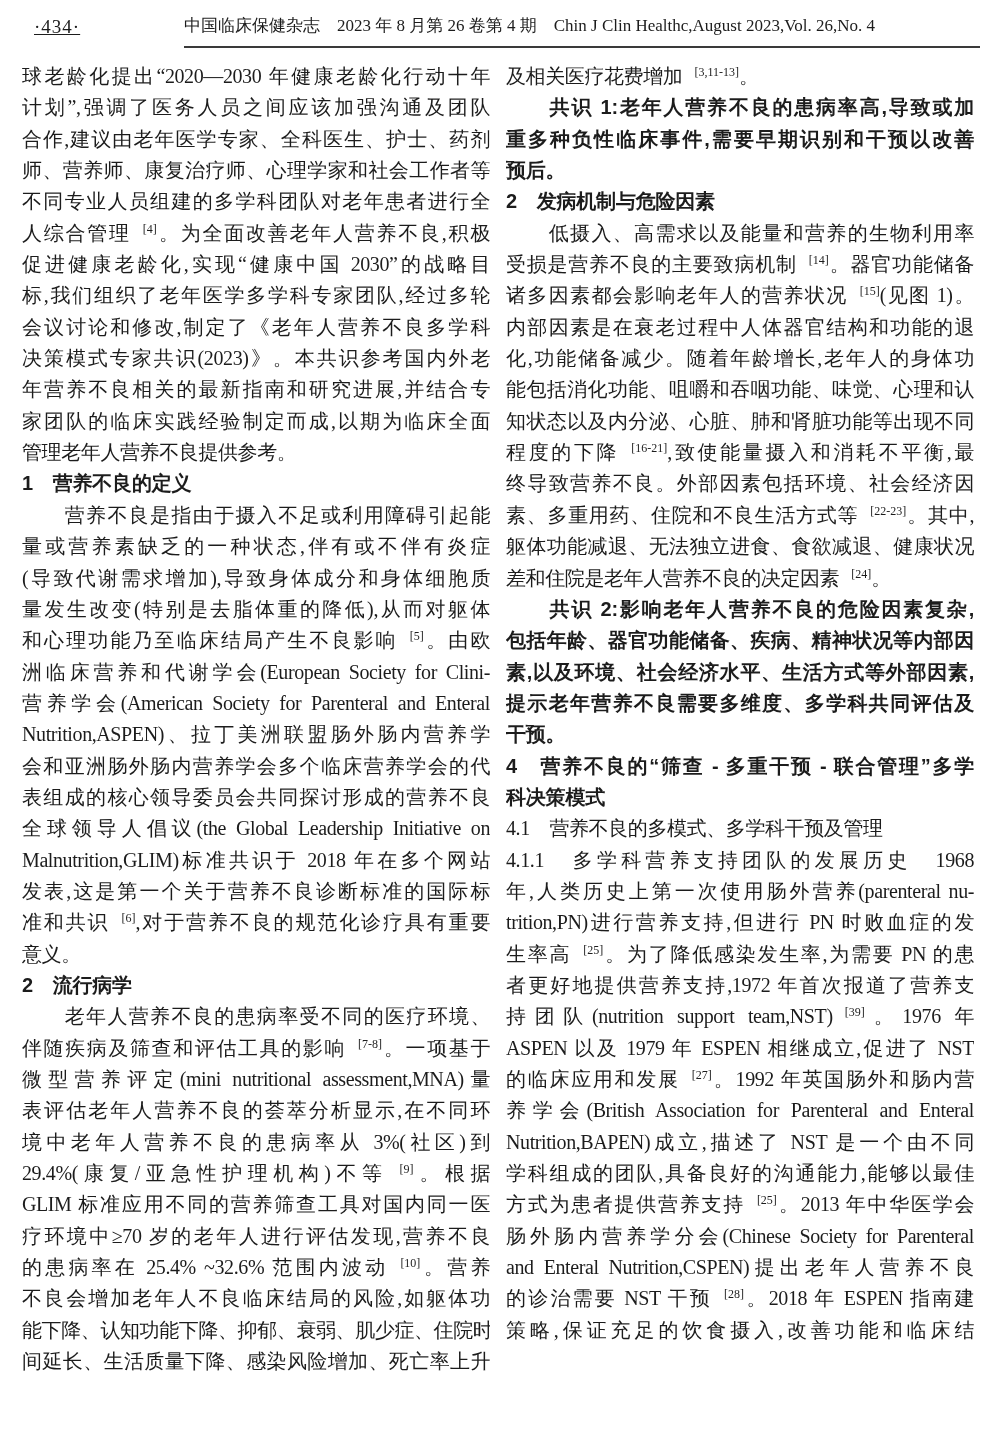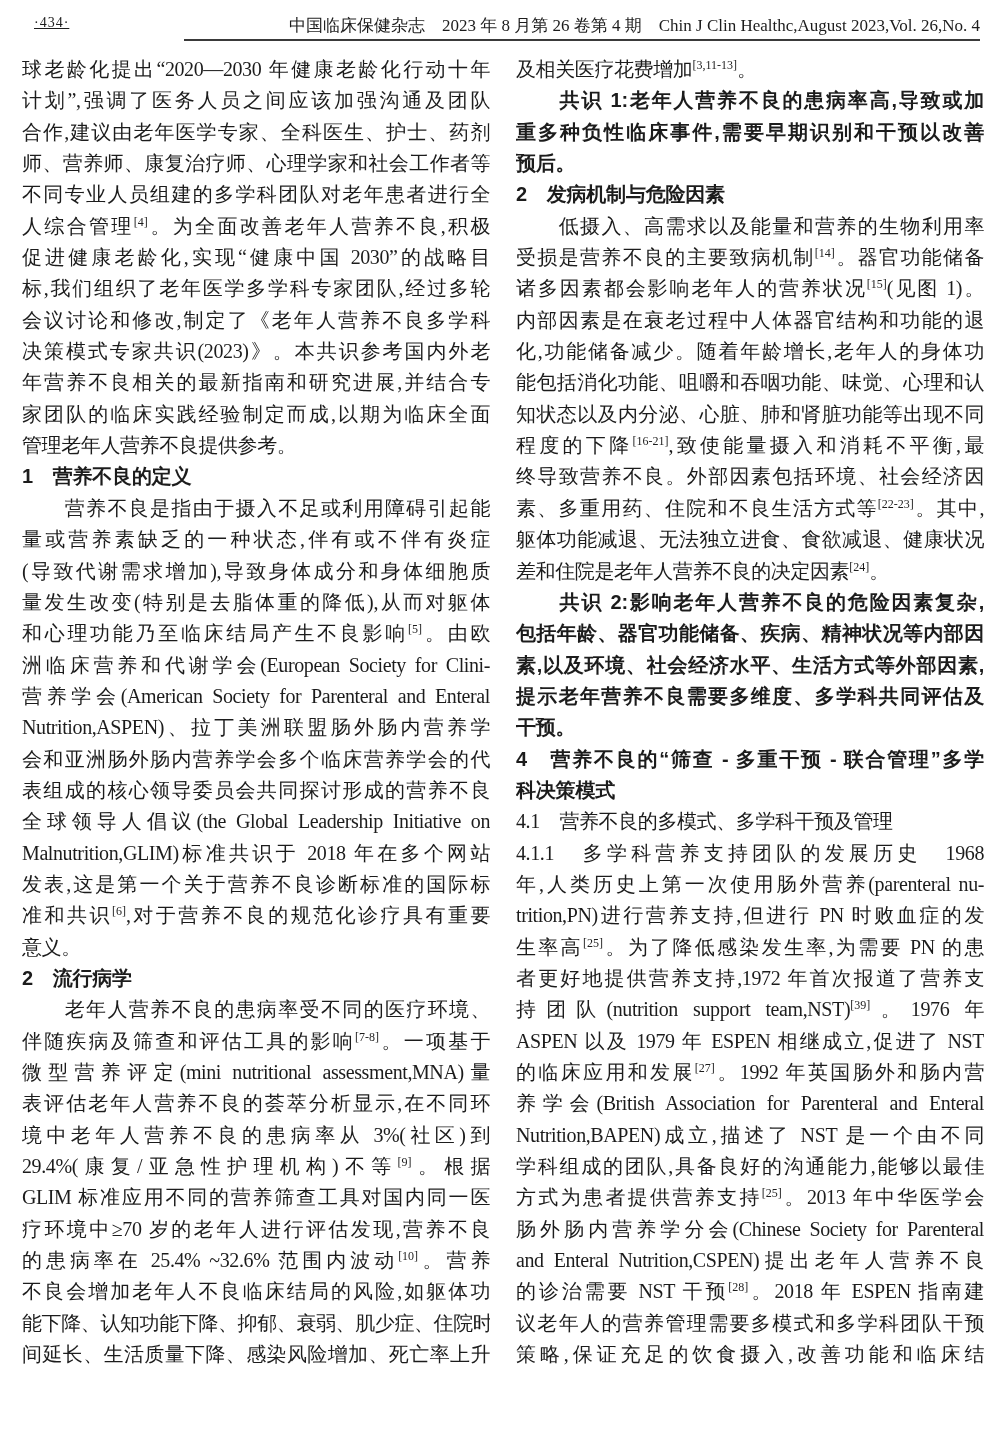--- a/index.html
+++ b/index.html
@@ -7,35 +7,35 @@
     width:1000px;height:1430px;
     background:#ffffff;
     color:#1c1c1c;
     font-family:"Liberation Serif", serif;
     overflow:hidden;
   }
   .page{padding:14px 20px 0 22px;}
   .header{display:flex;align-items:flex-end;}
   .pagenum{
     width:150px;flex:0 0 150px;
-    font-size:14px;letter-spacing:1px;
+    font-size:19px;letter-spacing:1px;
     padding:0 0 10px 12px;
     text-decoration:underline;
   }
   .jinfo{
     flex:1;
-    text-align:right;
+    text-align:left;
     font-size:17px;
-    padding-bottom:2px;
+    padding-bottom:9px;
     border-bottom:2px solid #3a3a3a;
     white-space:nowrap;
   }
   .cols{
     display:flex;
-    gap:26px;
+    gap:16px;
     margin-top:13px;
   }
   .col{width:468px;flex:0 0 468px;}
   .line{
     height:31.35px;line-height:31.35px;
     font-size:20px;
     letter-spacing:-0.4px;
     text-align:justify;
     text-align-last:justify;
     overflow:hidden;
@@ -46,20 +46,21 @@
     font-family:Liberation Sans, sans-serif;
     font-weight:bold;
     letter-spacing:-0.2px;
   }
   .line.s{font-family:"Liberation Serif", serif;font-weight:normal;}
   .sup{
     font-size:12px;
     vertical-align:7px;
     letter-spacing:0;
     line-height:0;
+    padding-left:12px;
   }
 </style>
 </head>
 <body>
 
 <div class="page">
   <div class="header">
     <div class="pagenum">·434·</div>
     <div class="jinfo">中国临床保健杂志　2023 年 8 月第 26 卷第 4 期　Chin J Clin Healthc,August 2023,Vol. 26,No. 4</div>
   </div>
@@ -142,17 +143,16 @@
         <div class="line"><span>持团队(nutrition support team,NST)</span><span class="sup">[39]</span><span>。1976 年</span></div>
         <div class="line"><span>ASPEN 以及 1979 年 ESPEN 相继成立,促进了 NST</span></div>
         <div class="line"><span>的临床应用和发展</span><span class="sup">[27]</span><span>。1992 年英国肠外和肠内营</span></div>
         <div class="line"><span>养学会(British Association for Parenteral and Enteral</span></div>
         <div class="line"><span>Nutrition,BAPEN)成立,描述了 NST 是一个由不同</span></div>
         <div class="line"><span>学科组成的团队,具备良好的沟通能力,能够以最佳</span></div>
         <div class="line"><span>方式为患者提供营养支持</span><span class="sup">[25]</span><span>。2013 年中华医学会</span></div>
         <div class="line"><span>肠外肠内营养学分会(Chinese Society for Parenteral</span></div>
         <div class="line"><span>and Enteral Nutrition,CSPEN)提出老年人营养不良</span></div>
         <div class="line"><span>的诊治需要 NST 干预</span><span class="sup">[28]</span><span>。2018 年 ESPEN 指南建</span></div>
-        <div class="line"><span>议老年人的营养管理需要多模式和多学科团队干预</span></div>
         <div class="line"><span>策略,保证充足的饮食摄入,改善功能和临床结</span></div>
       </div>
   </div>
 </div>
 
 </body></html>

